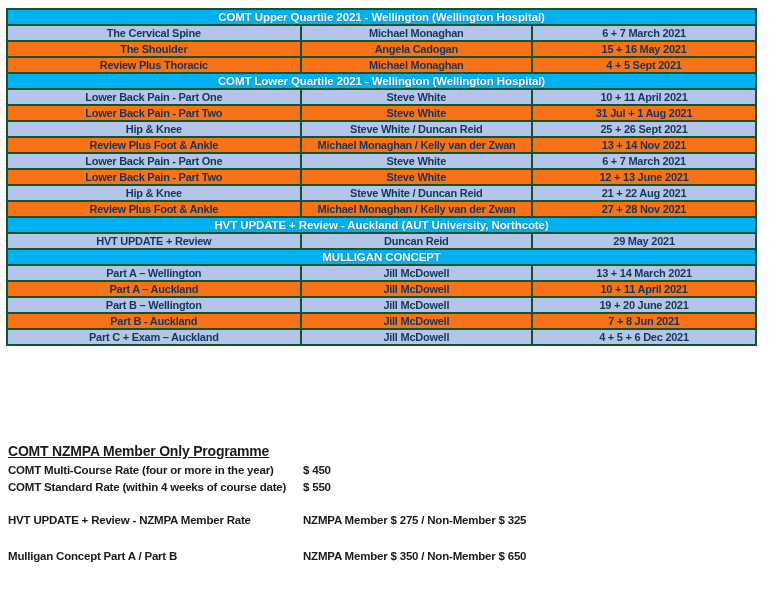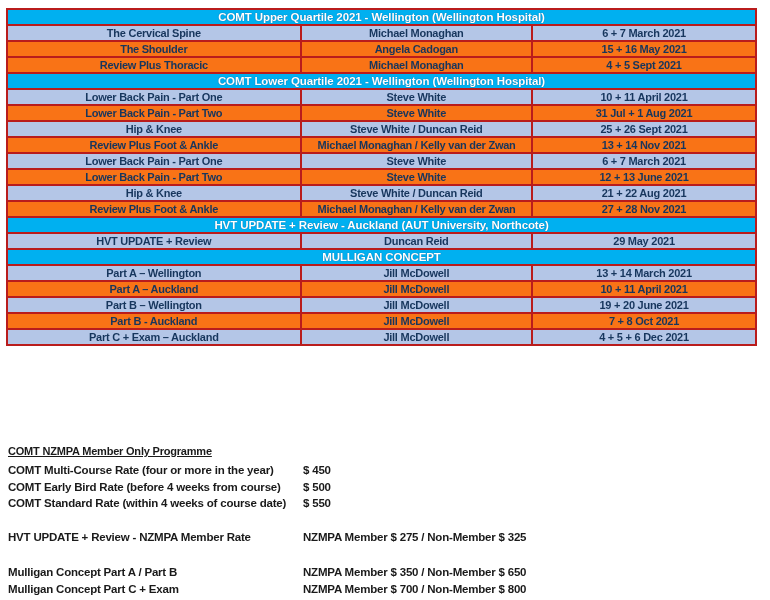--- a/index.html
+++ b/index.html
@@ -12,21 +12,21 @@
 
   
   table.sched{
     position:absolute;left:6px;top:8px;width:751px;
     border-collapse:collapse;table-layout:fixed;
   }
   table.sched col.c1{width:39.2%;}
   table.sched col.c2{width:30.9%;}
   table.sched col.c3{width:29.9%;}
   table.sched th,table.sched td{
-    border:2px solid #b91c1c;
+    border:2px solid #14532d;
     height:14px;
     padding:0 16px;
     text-align:center;vertical-align:middle;
     font-weight:bold;
     white-space:nowrap;overflow:hidden;
   }
   table.sched th.section-hd{
     background:#00b0f0;
     color:#ffffff;
     font-size:11.5px;
@@ -41,21 +41,21 @@
   table.sched tr.shade-dark td{background:#b4c6e7;}
   table.sched tr.shade-light td{background:#f97316;}
 
   
   .pricing{
     position:absolute;left:8px;top:443px;width:745px;
     color:#1a1a1a;font-weight:bold;font-size:11.5px;letter-spacing:-0.2px;
   }
   .pricing .p-title{
     display:inline-block;
-    font-size:11px;
+    font-size:14px;
     text-decoration:underline;
     line-height:16px;
     margin-bottom:3px;
     white-space:nowrap;
   }
   .p-row{display:flex;line-height:16.5px;white-space:nowrap;}
   .p-label{width:295px;flex:0 0 295px;}
   .p-price{flex:1;}
   .gap-a{height:17px;}
   .gap-b{height:19px;}
@@ -155,57 +155,49 @@
           <td>10 + 11 April 2021</td>
         </tr>
         <tr class="shade-dark">
           <td>Part B – Wellington</td>
           <td>Jill McDowell</td>
           <td>19 + 20 June 2021</td>
         </tr>
         <tr class="shade-light">
           <td>Part B - Auckland</td>
           <td>Jill McDowell</td>
-          <td>7 + 8 Oct 2021</td>
+          <td>7 + 8 Jun 2021</td>
         </tr>
         <tr class="shade-dark">
           <td>Part C + Exam – Auckland</td>
           <td>Jill McDowell</td>
           <td>4 + 5 + 6 Dec 2021</td>
         </tr>
       </tbody>
   </table>
 
   <div class="pricing">
     <span class="p-title">COMT NZMPA Member Only Programme</span>
     <div id="comt-rates">
         <div class="p-row">
           <span class="p-label">COMT Multi-Course Rate (four or more in the year)</span>
           <span class="p-price">$ 450</span>
-        </div>
-        <div class="p-row">
-          <span class="p-label">COMT Early Bird Rate (before 4 weeks from course)</span>
-          <span class="p-price">$ 500</span>
         </div>
         <div class="p-row">
           <span class="p-label">COMT Standard Rate (within 4 weeks of course date)</span>
           <span class="p-price">$ 550</span>
         </div>
       </div>
     <div class="gap-a"></div>
     <div class="p-row">
       <span class="p-label">HVT UPDATE + Review - NZMPA Member Rate</span>
       <span class="p-price">NZMPA Member $ 275 / Non-Member $ 325</span>
     </div>
     <div class="gap-b"></div>
     <div id="mulligan-rates">
         <div class="p-row">
           <span class="p-label">Mulligan Concept Part A / Part B</span>
           <span class="p-price">NZMPA Member $ 350 / Non-Member $ 650</span>
         </div>
-        <div class="p-row">
-          <span class="p-label">Mulligan Concept Part C + Exam</span>
-          <span class="p-price">NZMPA Member $ 700 / Non-Member $ 800</span>
-        </div>
       </div>
   </div>
 
 </div>
 
 </body></html>

